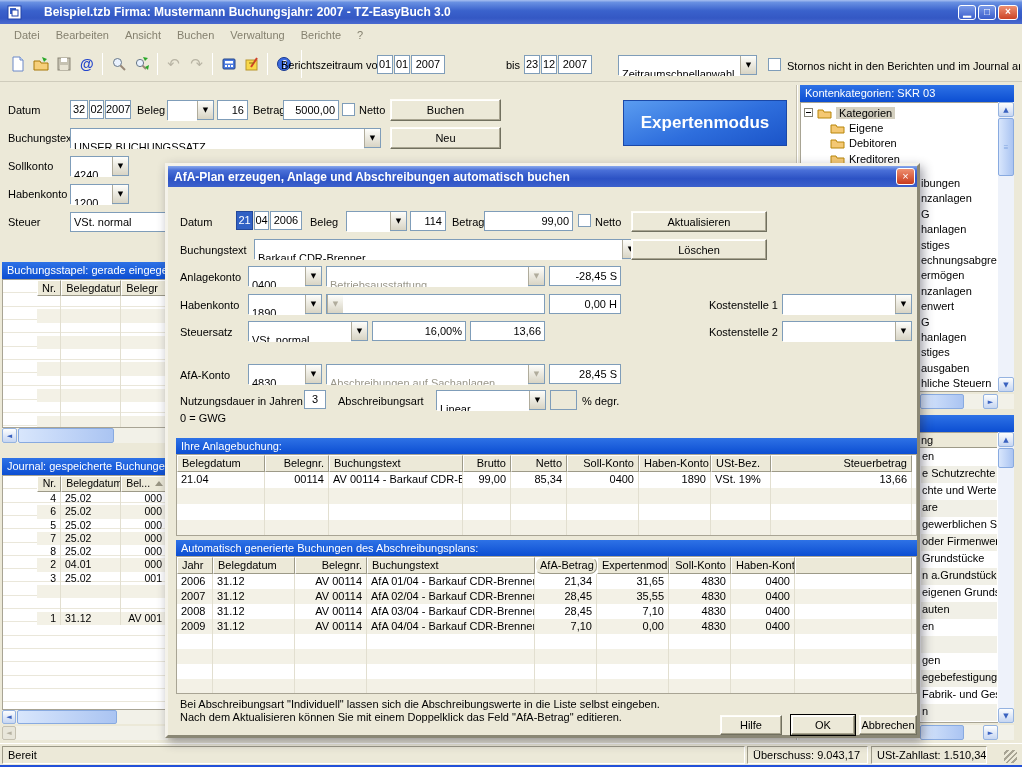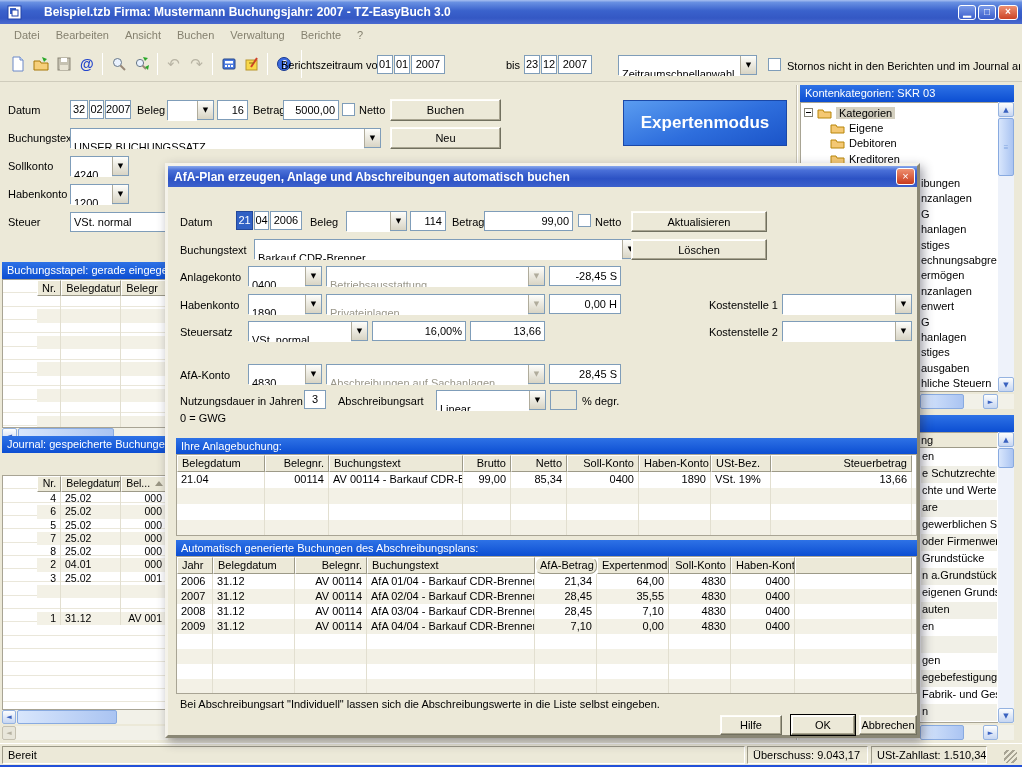--- a/index.html
+++ b/index.html
@@ -311,21 +311,21 @@
         <div class="tcell" style="width: 29px; text-align: right;">&nbsp;</div>
         <div class="tcell" style="width: 77px; text-align: left;">&nbsp;</div>
         <div class="tcell" style="width: 58px; text-align: left;">&nbsp;</div>
       </div>
     </div>
   <div class="a sb" style="left:2px;top:428px;width:166px;height:15px;">
     <span class="a sb-btn" style="left:0;top:0;width:15px;height:15px;">◄</span>
     <span class="a sb-thumb" style="left:16px;top:0;width:96px;height:15px;"></span>
   </div>
 
-  <div class="a bluebar" style="left:2px;top:436px;width:190px;height:17px;">Journal: gespeicherte Buchunge</div>
+  <div class="a bluebar" style="left:2px;top:458px;width:190px;height:17px;">Journal: gespeicherte Buchunge</div>
   <div class="a ttable gridlines jrows" style="left:2px;top:475px;width:166px;height:235px;">
       <div class="trow thead" style="height: 16px;">
         <div class="tcell" style="width: 29px; text-align: right;">Nr.</div>
         <div class="tcell" style="width: 77px; text-align: left;">Belegdatum</div>
         <div class="tcell" style="width: 58px; text-align: left;">Bel...</div>
       </div>
       <div class="trow tdata" style="height: 13.3px;">
         <div class="tcell" style="width: 29px; text-align: right;">4</div>
         <div class="tcell" style="width: 77px; text-align: left;">25.02</div>
         <div class="tcell" style="width: 58px; text-align: right;">000</div>
@@ -517,21 +517,20 @@
       <div class="drop">▼</div>
     </div>
     <span class="a box right" style="left:381px;top:100px;width:72px;">-28,45 S</span>
 
     <span class="a lab" style="left:12px;top:133px;">Habenkonto</span>
     <div class="a combo" style="left:80px;top:128px;width:74px;height:20px;">
       <div class="cfield">1890</div>
       <div class="drop">▼</div>
     </div>
     <div class="a combo dis" style="left:158px;top:128px;width:219px;height:20px;">
-      <div class="cfield">Privateinlagen</div>
       <div class="drop">▼</div>
     </div>
     <span class="a box right" style="left:381px;top:128px;width:72px;">0,00 H</span>
     <span class="a lab" style="left:540px;top:133px;width:70px;text-align:right;">Kostenstelle 1</span>
     <div class="a combo" style="left:614px;top:128px;width:130px;height:20px;">
       <div class="cfield"></div>
       <div class="drop">▼</div>
     </div>
 
     <span class="a lab" style="left:12px;top:160px;">Steuersatz</span>
@@ -640,21 +639,21 @@
           <div class="tcell" style="width: 62px; text-align: right;">Soll-Konto</div>
           <div class="tcell" style="width: 64px; text-align: right;">Haben-Konto</div>
           <div class="tcell" style="width: 117px; text-align: left;">&nbsp;</div>
         </div>
         <div class="trow tdata" style="height: 15px;">
           <div class="tcell" style="width: 36px; text-align: left;">2006</div>
           <div class="tcell" style="width: 82px; text-align: left;">31.12</div>
           <div class="tcell" style="width: 72px; text-align: right;">AV 00114</div>
           <div class="tcell" style="width: 168px; text-align: left;">AfA 01/04 - Barkauf CDR-Brenner</div>
           <div class="tcell" style="width: 62px; text-align: right;">21,34</div>
-          <div class="tcell" style="width: 72px; text-align: right;">64,00</div>
+          <div class="tcell" style="width: 72px; text-align: right;">31,65</div>
           <div class="tcell" style="width: 62px; text-align: right;">4830</div>
           <div class="tcell" style="width: 64px; text-align: right;">0400</div>
           <div class="tcell" style="width: 117px; text-align: left;">&nbsp;</div>
         </div>
         <div class="trow tdata" style="height: 15px;">
           <div class="tcell" style="width: 36px; text-align: left;">2007</div>
           <div class="tcell" style="width: 82px; text-align: left;">31.12</div>
           <div class="tcell" style="width: 72px; text-align: right;">AV 00114</div>
           <div class="tcell" style="width: 168px; text-align: left;">AfA 02/04 - Barkauf CDR-Brenner</div>
           <div class="tcell" style="width: 62px; text-align: right;">28,45</div>
@@ -725,20 +724,21 @@
           <div class="tcell" style="width: 168px; text-align: left;">&nbsp;</div>
           <div class="tcell" style="width: 62px; text-align: right;">&nbsp;</div>
           <div class="tcell" style="width: 72px; text-align: right;">&nbsp;</div>
           <div class="tcell" style="width: 62px; text-align: right;">&nbsp;</div>
           <div class="tcell" style="width: 64px; text-align: right;">&nbsp;</div>
           <div class="tcell" style="width: 117px; text-align: left;">&nbsp;</div>
         </div>
       </div>
 
     <span class="a lab nowrap" style="left:12px;top:532px;width:530px;">Bei Abschreibungsart "Individuell" lassen sich die Abschreibungswerte in die Liste selbst eingeben.</span>
+    <span class="a lab nowrap" style="left:12px;top:545px;width:530px;">Nach dem Aktualisieren können Sie mit einem Doppelklick das Feld "AfA-Betrag" editieren.</span>
     <div class="a btn accel" style="left:552px;top:549px;width:62px;height:20px;">Hilfe</div>
     <div class="a btn accel default-btn" style="left:623px;top:549px;width:64px;height:20px;">OK</div>
     <div class="a btn" style="left:691px;top:549px;width:58px;height:20px;">Abbrechen</div>
   </div>
 
   <div class="a" style="left:0;top:743px;width:1022px;height:22px;background:#ece9d8;border-top:1px solid #fff;">
     <span class="a status-panel" style="left:2px;top:2px;width:743px;">Bereit</span>
     <span class="a status-panel" style="left:747px;top:2px;width:121px;">Überschuss: 9.043,17</span>
     <span class="a status-panel" style="left:871px;top:2px;width:116px;">USt-Zahllast: 1.510,34</span>
     <span class="a" style="left:1004px;top:6px;width:13px;height:13px;background:repeating-linear-gradient(135deg,transparent 0 2px,#a8a494 2px 4px);"></span>

